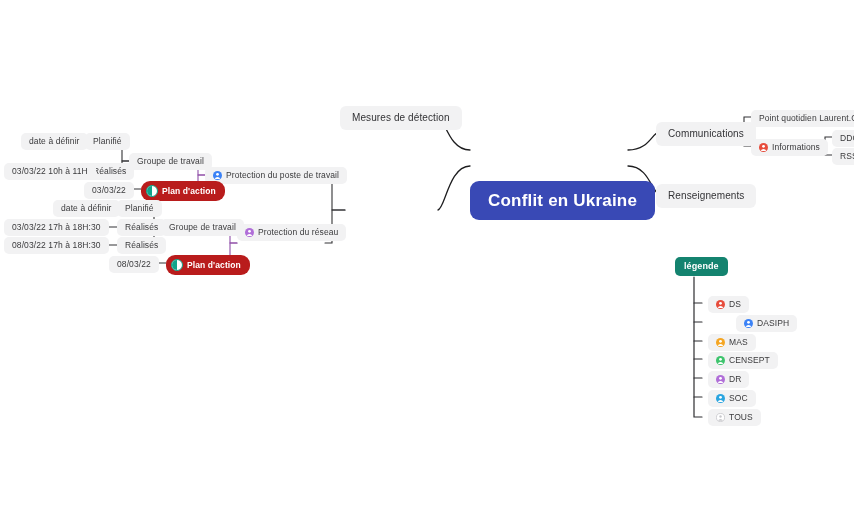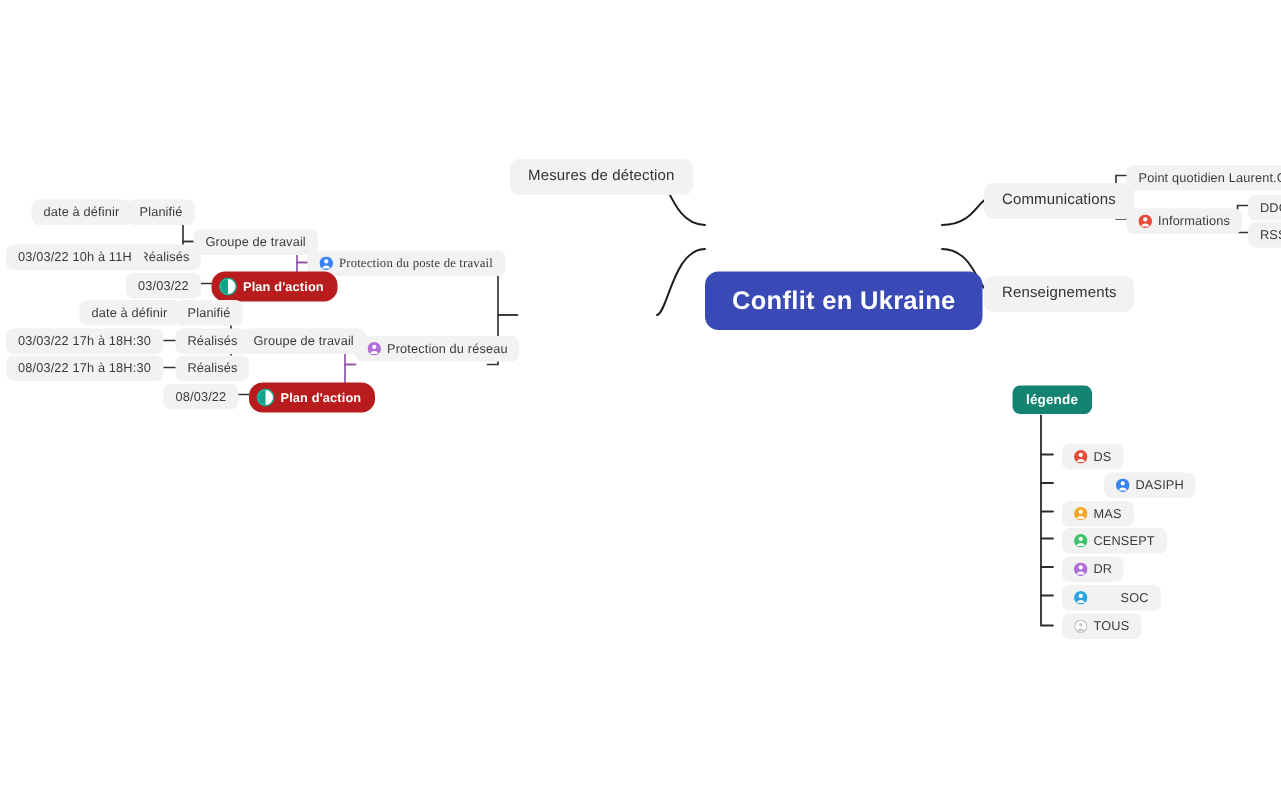--- a/index.html
+++ b/index.html
@@ -177,21 +177,21 @@
 
 
   <div class="node branch" style="left:656px; top:122px;">
     <span class="label">Communications</span>
   </div>
 
   <div class="node branch" style="left:656px; top:184px;">
     <span class="label">Renseignements</span>
   </div>
 
-  <div class="node sub" style="left:205px; top:167px;font-family:Liberation Serif, serif;">
+  <div class="node sub" style="left:205px; top:167px;">
     <span class="avatar" id="av-poste">
       <svg viewBox="0 0 12 12" width="9" height="9">
           <circle cx="6" cy="6" r="6" fill="#3b82f6"></circle>
           <circle cx="6" cy="4.4" r="1.9" fill="#ffffff"></circle>
           <path d="M2.3 10.6a3.9 3.9 0 0 1 7.4 0z" fill="#ffffff"></path>
         </svg>
     </span>
     <span class="label">Protection du poste de travail</span>
   </div>
 
@@ -339,21 +339,21 @@
     <span class="avatar">
       <svg viewBox="0 0 12 12" width="9" height="9">
           <circle cx="6" cy="6" r="6" fill="#b06ed8"></circle>
           <circle cx="6" cy="4.4" r="1.9" fill="#ffffff"></circle>
           <path d="M2.3 10.6a3.9 3.9 0 0 1 7.4 0z" fill="#ffffff"></path>
         </svg>
     </span>
     <span class="label">DR</span>
   </div>
 
-  <div class="node sub legend-item" style="left:708px; top:390px;gap:18px;">
+  <div class="node sub legend-item" style="left:708px; top:390px;">
     <span class="avatar">
       <svg viewBox="0 0 12 12" width="9" height="9">
           <circle cx="6" cy="6" r="6" fill="#2aa5e0"></circle>
           <circle cx="6" cy="4.4" r="1.9" fill="#ffffff"></circle>
           <path d="M2.3 10.6a3.9 3.9 0 0 1 7.4 0z" fill="#ffffff"></path>
         </svg>
     </span>
     <span class="label">SOC</span>
   </div>
 

